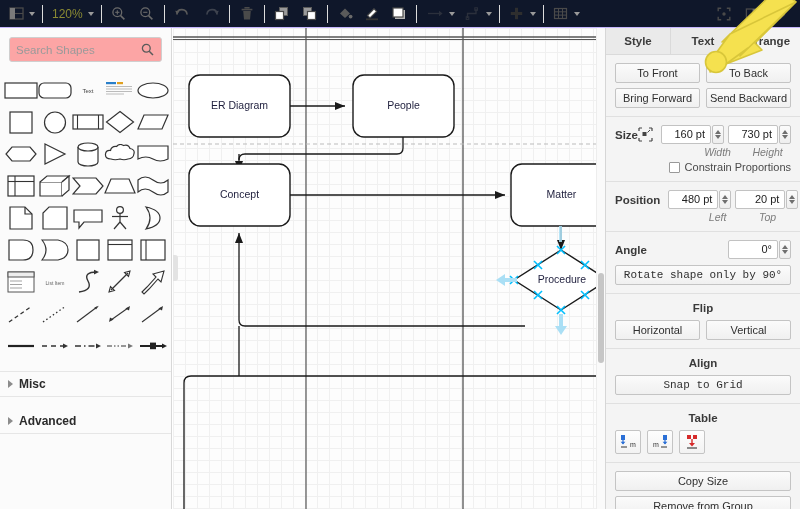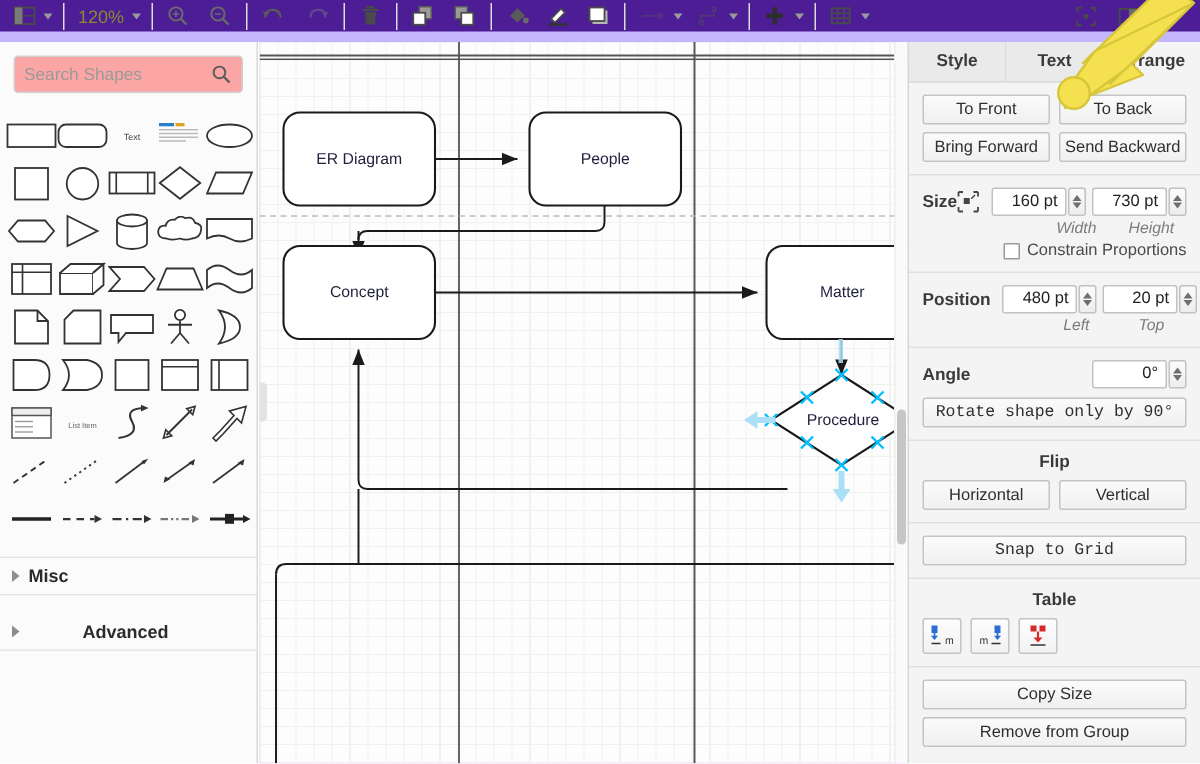--- a/index.html
+++ b/index.html
@@ -10,22 +10,22 @@
     font-family: "Liberation Sans", sans-serif;
     font-size: 12px;
     color: #333;
     background: #ffffff;
   }
   #app { position: relative; width: 800px; height: 509px; }
 
   
   #toolbar {
     position: absolute; left: 0; top: 0; width: 800px; height: 28px;
-    background: #4c1d95;
-    border-bottom: 7px solid #c4b5fd;
+    background: #0f172a;
+    border-bottom: 1px solid #c4b5fd;
     display: flex; align-items: center;
     padding: 0 6px;
   }
   .tb-group { display: flex; align-items: center; height: 100%; }
   .tb-sep { width: 1px; height: 18px; background: #dcdcdc; margin: 0 7px; }
   .tb-btn {
     display: inline-flex; align-items: center; justify-content: center;
     height: 22px; min-width: 20px; padding: 0 2px;
     cursor: pointer; color: #4a4a4a;
   }
@@ -67,21 +67,21 @@
   .search-icon { position: absolute; right: 7px; top: 5px; color: #666; }
 
   .sec-header {
     display: flex; align-items: center;
     height: 26px; padding: 0 8px;
     border-top: 1px solid #e6e6e6;
     border-bottom: 1px solid #e6e6e6;
     background: #fbfbfb;
     cursor: pointer;
   }
-  .sec-header.no-bottom { border-bottom: none; gap: 36px; }
+  .sec-header.no-bottom { border-bottom: none; }
   .tri {
     width: 0; height: 0; margin-right: 6px;
     border-top: 4px solid transparent;
     border-bottom: 4px solid transparent;
     border-left: 5px solid #8c8c8c;
   }
   .tri.open {
     border-left: 4px solid transparent;
     border-right: 4px solid transparent;
     border-top: 5px solid #8c8c8c;
@@ -99,21 +99,21 @@
   .shape-cell {
     height: 30px; display: flex; align-items: center; justify-content: center;
     cursor: pointer;
   }
   .shape-cell svg { display: block; }
 
   
   #canvas-area {
     position: absolute; left: 173px; top: 28px;
     width: 432px; height: 481px;
-    background: #f0abfc;
+    background: #86efac;
     overflow: hidden;
   }
   #canvas-bg {
     position: absolute; left: 0; top: 0; width: 432px; height: 481px;
     background-color: #fdfdfd;
     background-image:
       linear-gradient(to right, #f0f0f0 1px, transparent 1px),
       linear-gradient(to bottom, #f0f0f0 1px, transparent 1px),
       linear-gradient(to right, #e6e6e6 1px, transparent 1px),
       linear-gradient(to bottom, #e6e6e6 1px, transparent 1px);
@@ -886,20 +886,21 @@
 
     <div class="fp-sec">
       <div class="fp-lbl-sec">Flip</div>
       <div class="fp-row">
         <div class="fbtn">Horizontal</div>
         <div class="fbtn">Vertical</div>
       </div>
     </div>
 
     <div class="fp-sec">
+      <div class="fp-lbl-sec">Align</div>
       <div class="wide-btn">Snap to Grid</div>
     </div>
 
     <div class="fp-sec">
       <div class="fp-lbl-sec">Table</div>
       <div class="tbl-icons">
         <div class="tbl-icon">
           <svg width="18" height="16" viewBox="0 0 18 16">
               <rect x="2" y="1" width="4" height="5" fill="#2a6fd6"></rect>
               <path d="M4 10 L4 6" stroke="#2a6fd6" stroke-width="1.2"></path>

